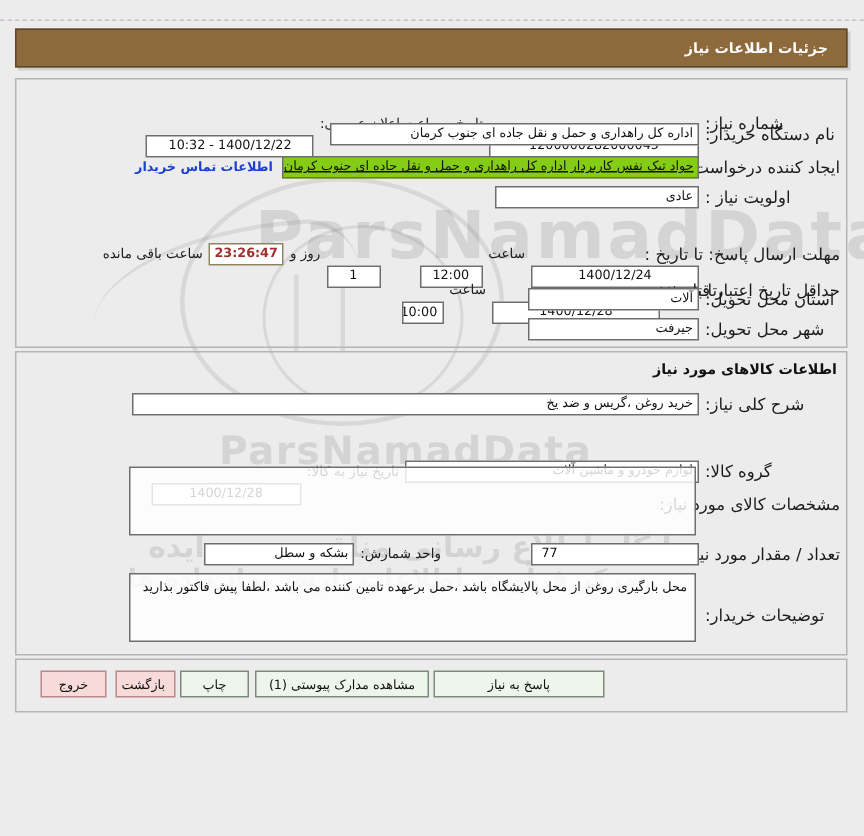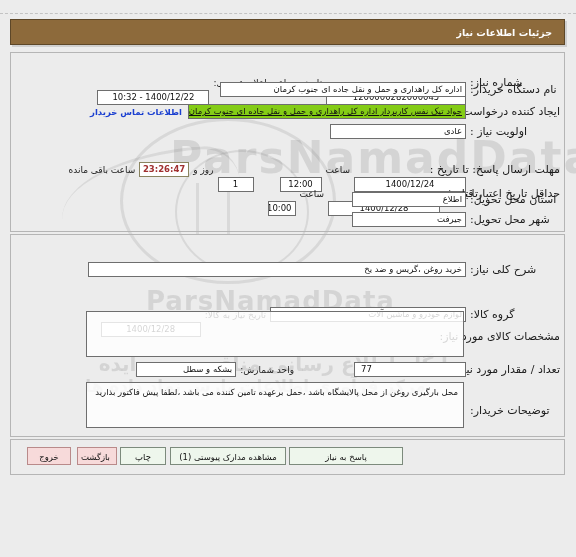--- a/index.html
+++ b/index.html
@@ -271,30 +271,31 @@
   <div class="row" style="top:171px; right:16px;">
     <span class="lbl" style="width:58px;display:inline-block;text-align:left;padding-left:24px;">حداقل تاریخ اعتبار قیمت:</span>
     <span class="lbl" style="width:34px;display:inline-block;text-align:left;">تا تاریخ :</span>
     <span class="fld ctr" style="width:112px;">1400/12/28</span>
     <span class="inline-lbl">ساعت</span>
     <span class="fld ctr" style="width:28px;">10:00</span>
   </div>
 
   <div class="row" style="top:192px; right:16px;">
     <span class="lbl lbl-w">استان محل تحویل:</span>
-    <span class="fld" style="width:114px;">اطلاع</span>
+    <span class="fld" style="width:114px;">آلات</span>
   </div>
 
   <div class="row" style="top:212px; right:16px;">
     <span class="lbl lbl-w">شهر محل تحویل:</span>
     <span class="fld" style="width:114px;">جیرفت</span>
   </div>
 
   <div class="panel panel-2"></div>
 
+  <div class="section-head" style="top:241px; right:18px;">اطلاعات کالاهای مورد نیاز</div>
 
   <div class="row" style="top:262px; right:16px;">
     <span class="lbl lbl-w">شرح کلی نیاز:</span>
     <span class="fld" style="width:378px;">خرید روغن ،گریس و ضد یخ</span>
   </div>
 
   <div class="row" style="top:292px; right:16px;">
     <span class="lbl lbl-w">گروه کالا:</span>
     <span class="fld" style="width:196px;">لوازم خودرو و ماشین آلات</span>
     <span class="inline-lbl">تاریخ نیاز به کالا:</span>

